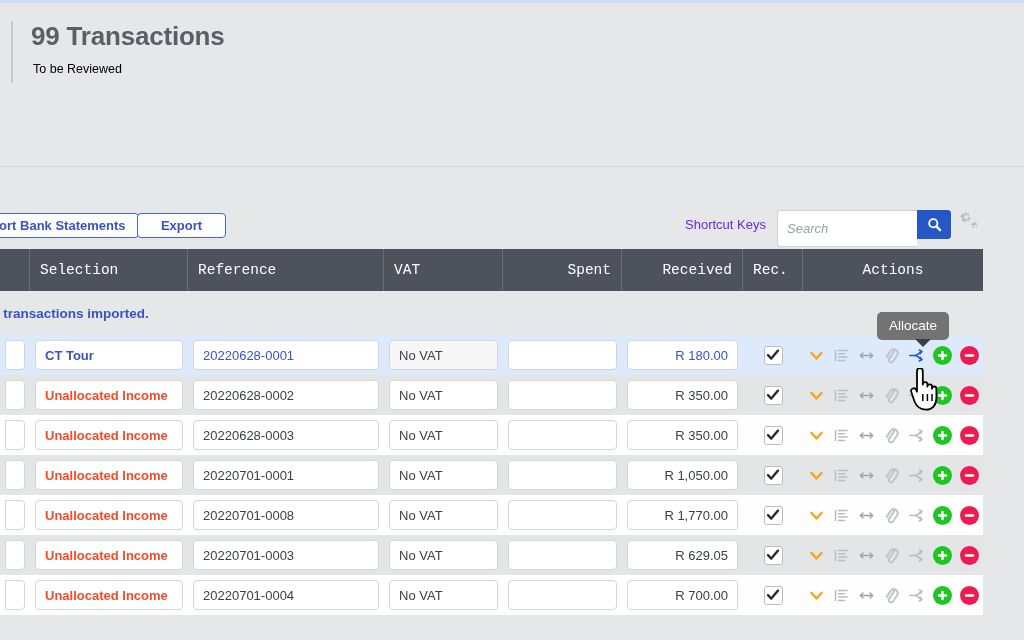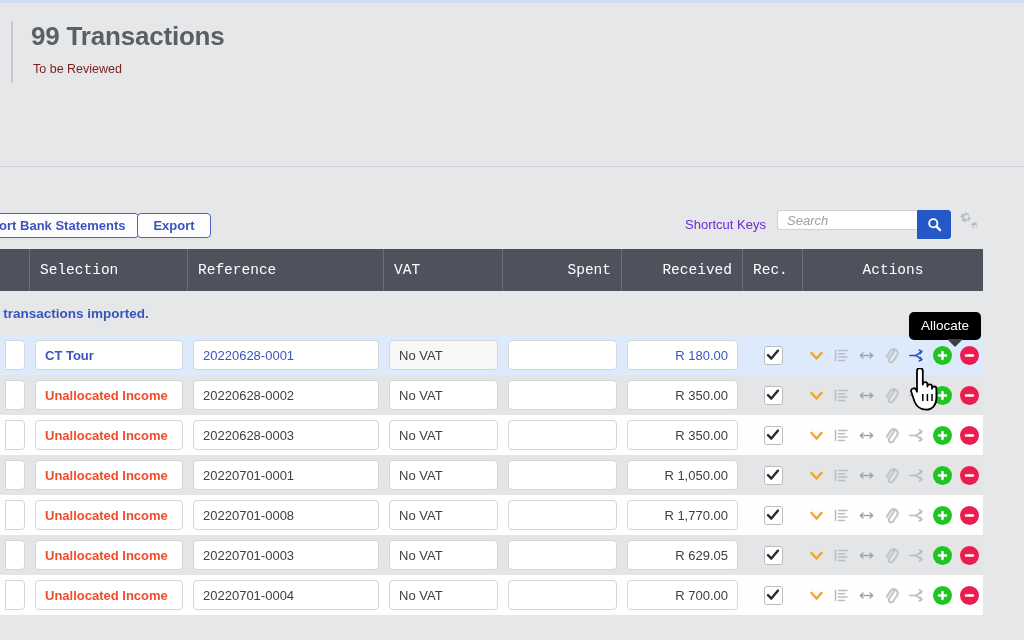--- a/index.html
+++ b/index.html
@@ -27,21 +27,21 @@
     position: absolute; left: 11px; top: 18px; width: 2px; height: 62px;
     background: #c6c8cb;
   }
   .page-title {
     position: absolute; left: 31px; top: 18px;
     font-size: 26px; font-weight: bold; color: #5a5f66;
     letter-spacing: -0.2px;
   }
   .page-subtitle {
     position: absolute; left: 33px; top: 59px;
-    font-size: 12.5px; color: #7f1d1d;
+    font-size: 12.5px; color: #000000;
   }
   .header-divider {
     position: absolute; left: 0; top: 166px; width: 1024px; height: 1px;
     background: #d2d3d6;
   }
 
   
   .toolbar {
     position: absolute; left: 0; top: 167px; width: 1024px; height: 82px;
     background: #e6e7e9;
@@ -52,34 +52,34 @@
     border: 1px solid #4a63c8;
     border-radius: 4px;
     color: #3a54bf;
     font-size: 13px; font-weight: bold;
     display: flex; align-items: center; justify-content: center;
     padding: 0 12px;
     white-space: nowrap;
     cursor: pointer;
   }
   #btn-import { left: -37px; }
-  #btn-export { left: 137px; width: 74px; }
+  #btn-export { left: 137px; width: 89px; }
 
   .shortcut-keys {
     position: absolute; left: 685px; top: 217px;
     font-size: 13px; font-weight: normal; color: #6d28d9;
     cursor: pointer;
   }
   .search-wrap {
     position: absolute; left: 777px; top: 210px;
     width: 174px; height: 29px;
     display: flex;
   }
   .search-input {
-    width: 140px; height: 20px;
+    width: 140px; height: 37px;
     border: 1px solid #cfd1d4;
     border-right: none;
     border-radius: 3px 0 0 3px;
     background: #fff;
     font-size: 13px; font-style: italic; color: #9aa0a6;
     padding: 8px 9px;
     font-family: "Liberation Sans", sans-serif;
     outline: none;
   }
   .search-input::placeholder { color: #9aa0a6; font-style: italic; }
@@ -187,27 +187,26 @@
     width: 19px; height: 19px; border-radius: 50%;
     display: flex; align-items: center; justify-content: center;
     cursor: pointer;
   }
   .circ-green { background: #21c521; }
   .circ-red   { background: #eb1c50; }
 
   
   .tooltip {
     position: absolute; left: 877px; top: 312px;
-    background: #000000; color: #fff;
+    background: #737373; color: #fff;
     font-size: 13.5px;
     padding: 6px 12px 7px;
     border-radius: 5px;
     white-space: nowrap;
     z-index: 40;
-    margin-left: 32px;
   }
   .tooltip::after {
     content: ""; position: absolute;
     left: 38px; bottom: -7px;
     border-left: 8px solid transparent;
     border-right: 8px solid transparent;
     border-top: 8px solid #3b4046;
   }
 
   

